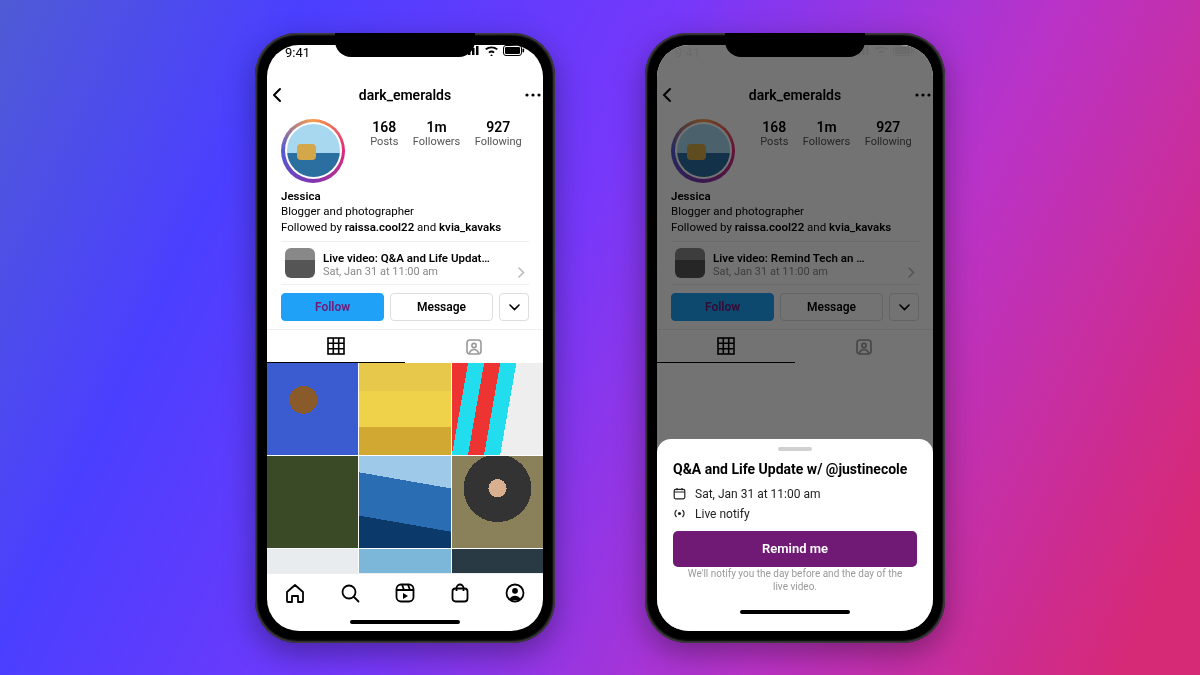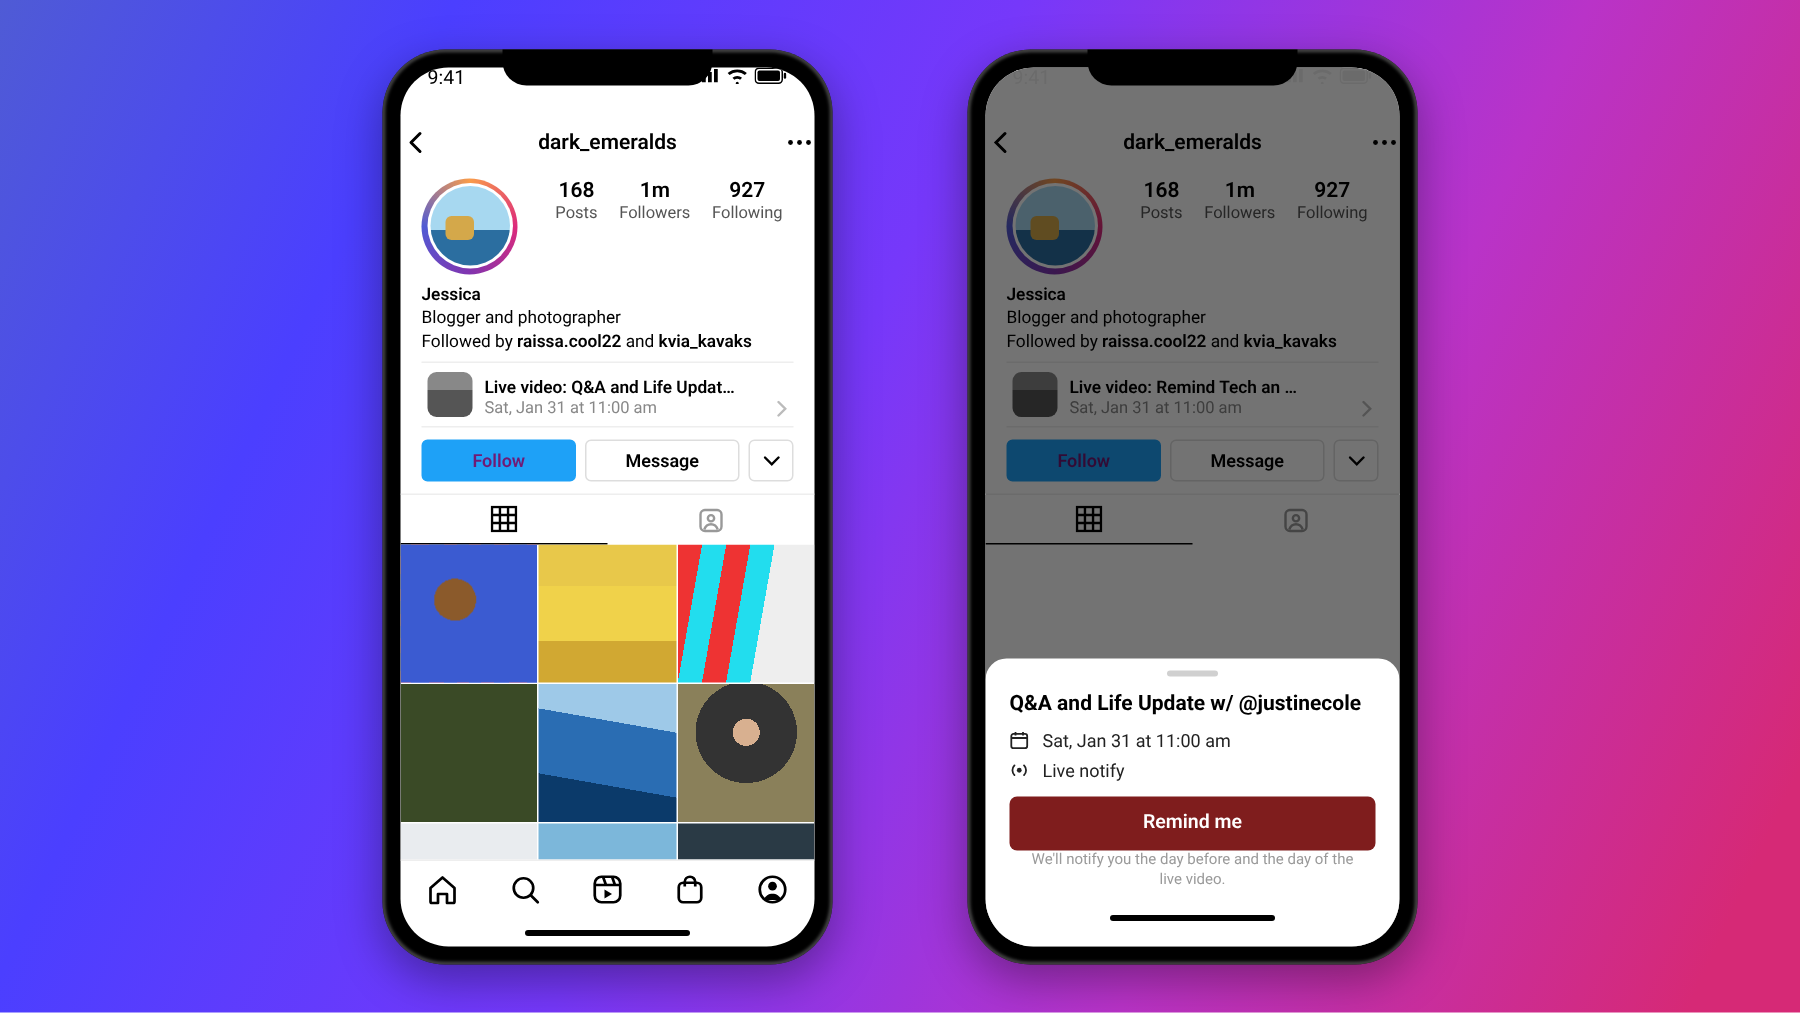--- a/index.html
+++ b/index.html
@@ -155,21 +155,21 @@
     border-top-right-radius:14px;
     z-index:20;
     padding: 8px 16px 10px;
   }
   .sheet-handle{width:34px; height:4px; background:#d0d0d0; border-radius:3px; margin:0 auto 10px;}
   .sheet-title{font-size:14px; font-weight:700; margin-bottom:10px;}
   .sheet-row{display:flex; align-items:center; gap:8px; font-size:12px; color:#222; margin-bottom:6px;}
   .sheet-row .ic{width:14px; display:flex;}
   .remind-btn{
     margin-top:10px;
-    background:#7f1d1d; color:#fff; font-weight:600; font-size:13px;
+    background:#701a75; color:#fff; font-weight:600; font-size:13px;
     height:36px; border-radius:5px;
     display:flex; align-items:center; justify-content:center;
   }
   .sheet-foot{
     font-size:10px; color:#9a9a9a; text-align:center; line-height:1.3;
     padding: 0 12px 4px;
   }
   .phone2 .status-bar{color:#eee;}
 </style>
 </head>

